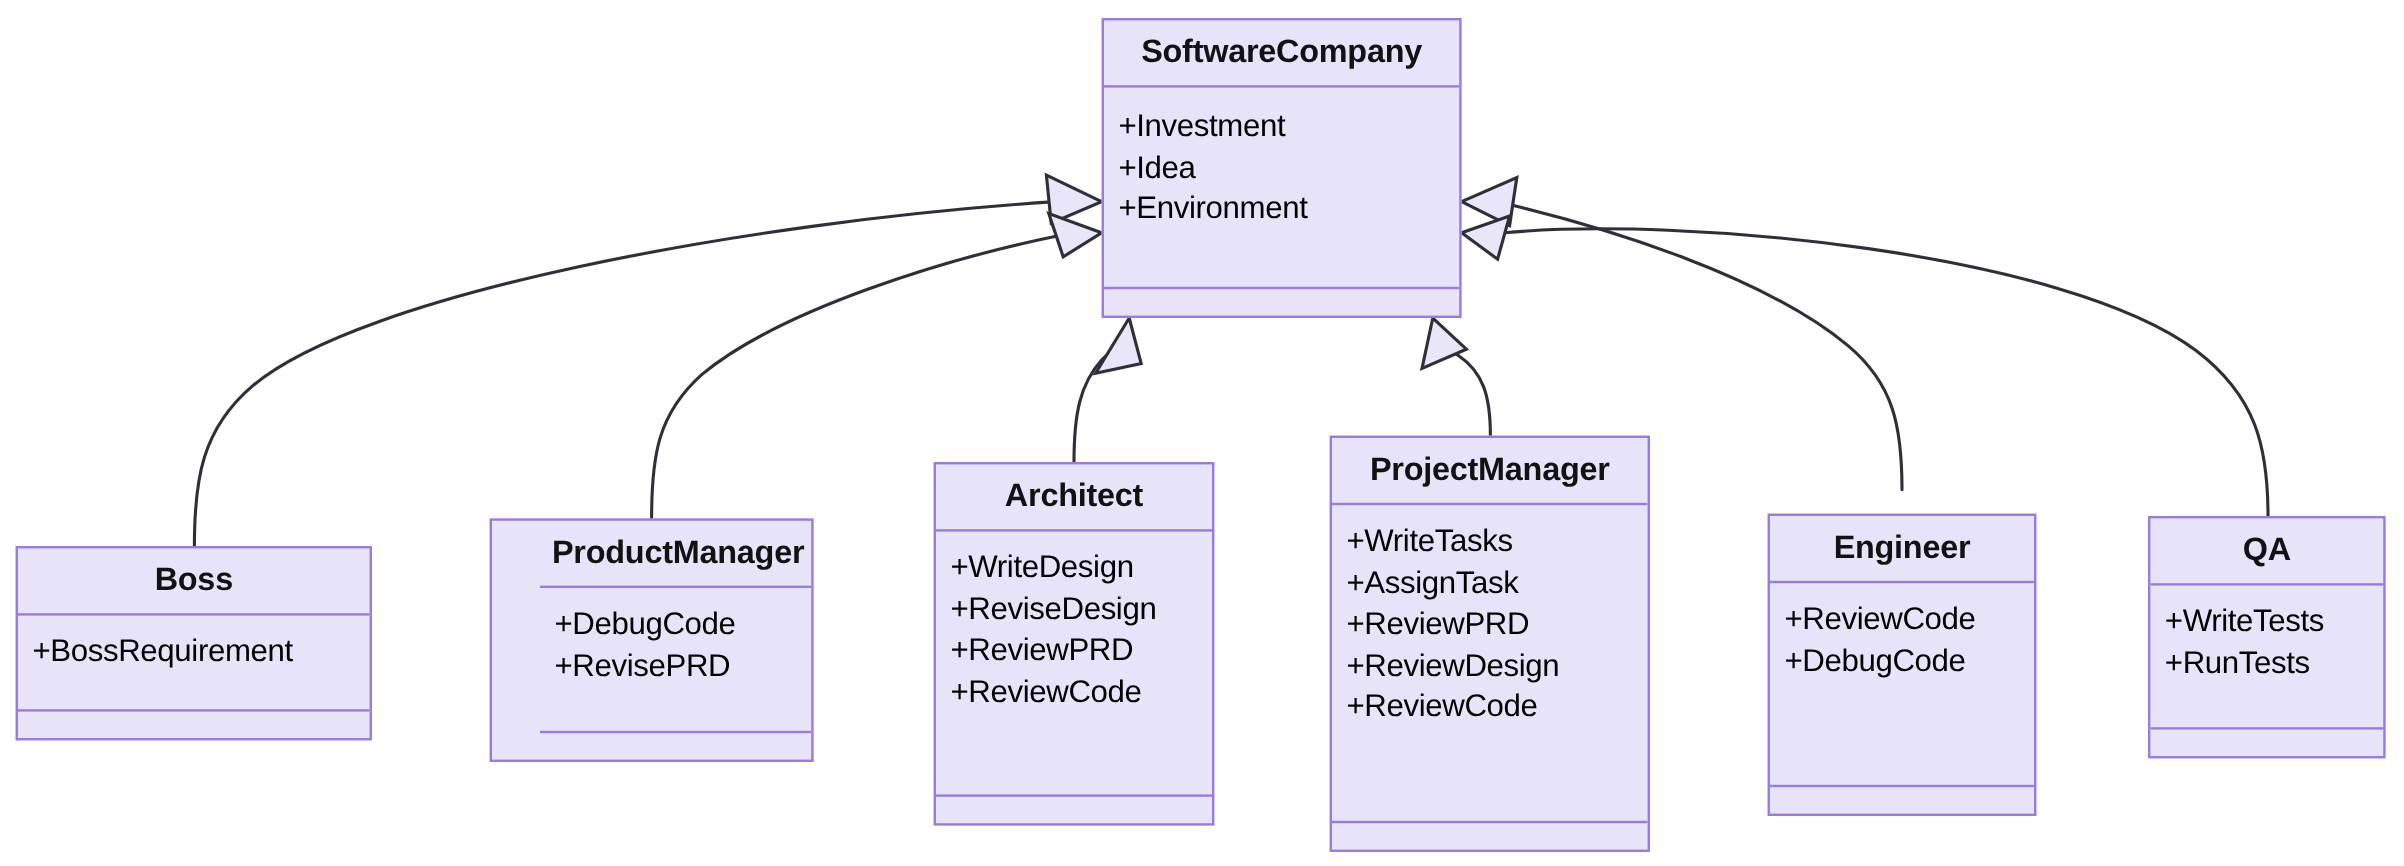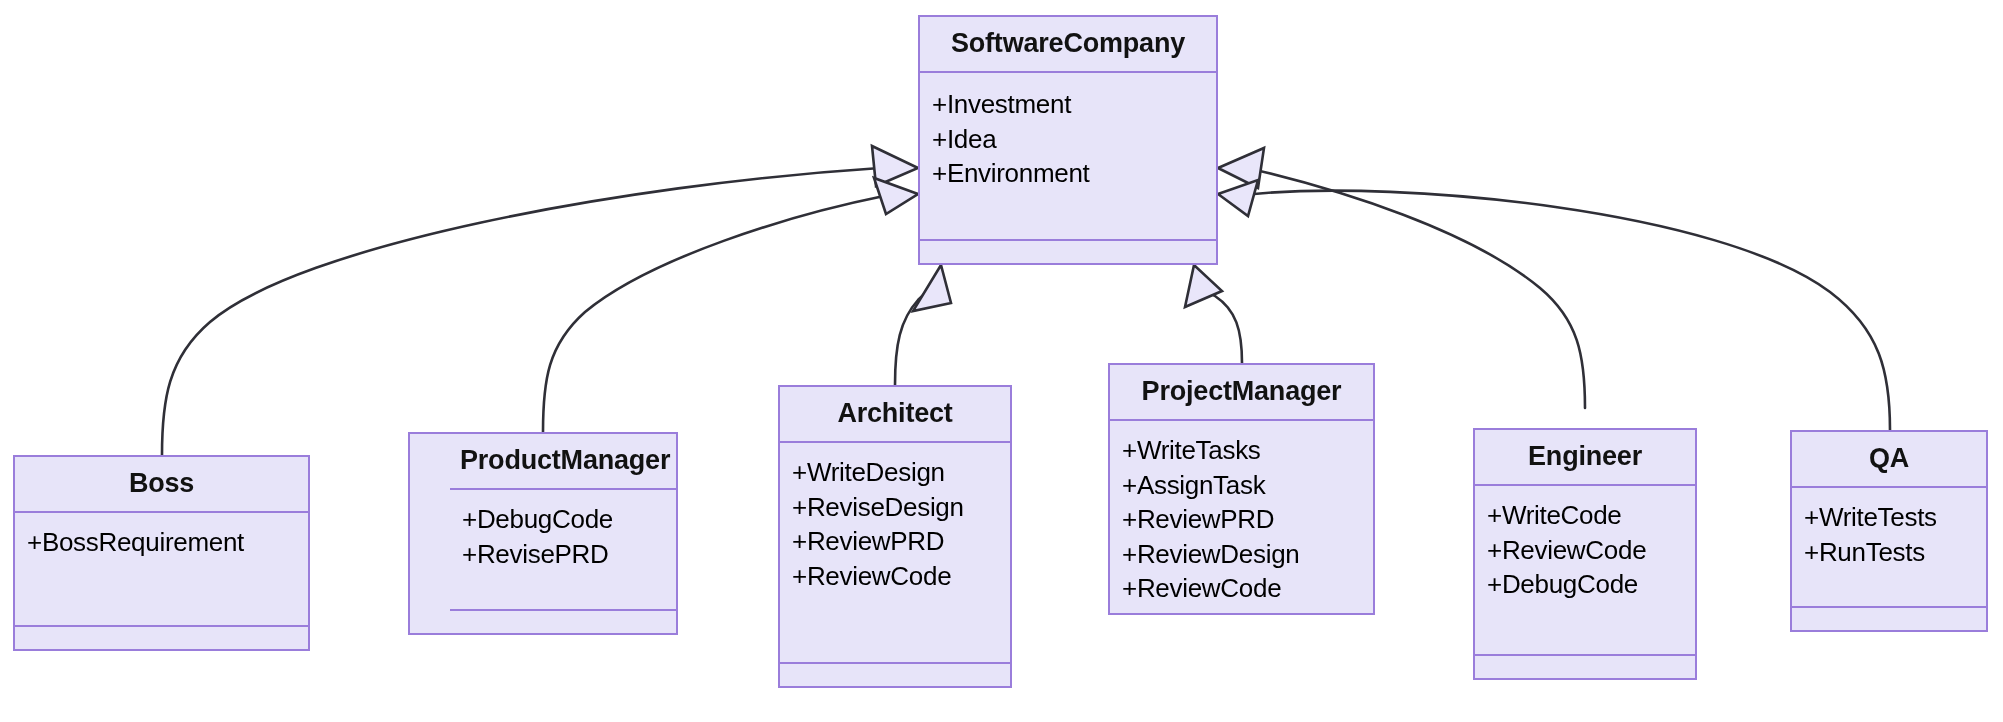--- a/index.html
+++ b/index.html
@@ -114,21 +114,21 @@
     <div class="section-divider"></div>
     <div class="class-attrs">
       <div class="attr-row">+Investment</div>
       <div class="attr-row">+Idea</div>
       <div class="attr-row">+Environment</div>
     </div>
     <div class="section-divider"></div>
     <div class="class-methods"></div>
   </div>
 
-  <div class="uml-class" style="left:13px; top:455px; width:297px; height:196px;">
+  <div class="uml-class" style="left:13px; top:455px; width:297px; height:162px;">
     <div class="class-title">Boss</div>
     <div class="section-divider"></div>
     <div class="class-attrs pad-sm">
       <div class="attr-row">+BossRequirement</div>
     </div>
     <div class="section-divider"></div>
     <div class="class-methods"></div>
   </div>
 
   <div class="uml-class" style="left:408px; top:432px; width:270px; height:203px;padding-left:40px;">
@@ -148,39 +148,38 @@
     <div class="class-attrs pad-sm">
       <div class="attr-row">+WriteDesign</div>
       <div class="attr-row">+ReviseDesign</div>
       <div class="attr-row">+ReviewPRD</div>
       <div class="attr-row">+ReviewCode</div>
     </div>
     <div class="section-divider"></div>
     <div class="class-methods"></div>
   </div>
 
-  <div class="uml-class" style="left:1108px; top:363px; width:267px; height:252px;">
+  <div class="uml-class" style="left:1108px; top:363px; width:267px; height:347px;">
     <div class="class-title">ProjectManager</div>
     <div class="section-divider"></div>
     <div class="class-attrs pad-sm">
       <div class="attr-row">+WriteTasks</div>
       <div class="attr-row">+AssignTask</div>
       <div class="attr-row">+ReviewPRD</div>
       <div class="attr-row">+ReviewDesign</div>
       <div class="attr-row">+ReviewCode</div>
     </div>
     <div class="section-divider"></div>
     <div class="class-methods"></div>
   </div>
 
   <div class="uml-class" style="left:1473px; top:408px; width:224px; height:252px;margin-top:20px;">
     <div class="class-title">Engineer</div>
     <div class="section-divider"></div>
     <div class="class-attrs pad-sm">
-      <div class="attr-row">+WriteCode</div>
       <div class="attr-row">+ReviewCode</div>
       <div class="attr-row">+DebugCode</div>
     </div>
     <div class="section-divider"></div>
     <div class="class-methods"></div>
   </div>
 
   <div class="uml-class" style="left:1790px; top:430px; width:198px; height:202px;">
     <div class="class-title">QA</div>
     <div class="section-divider"></div>

